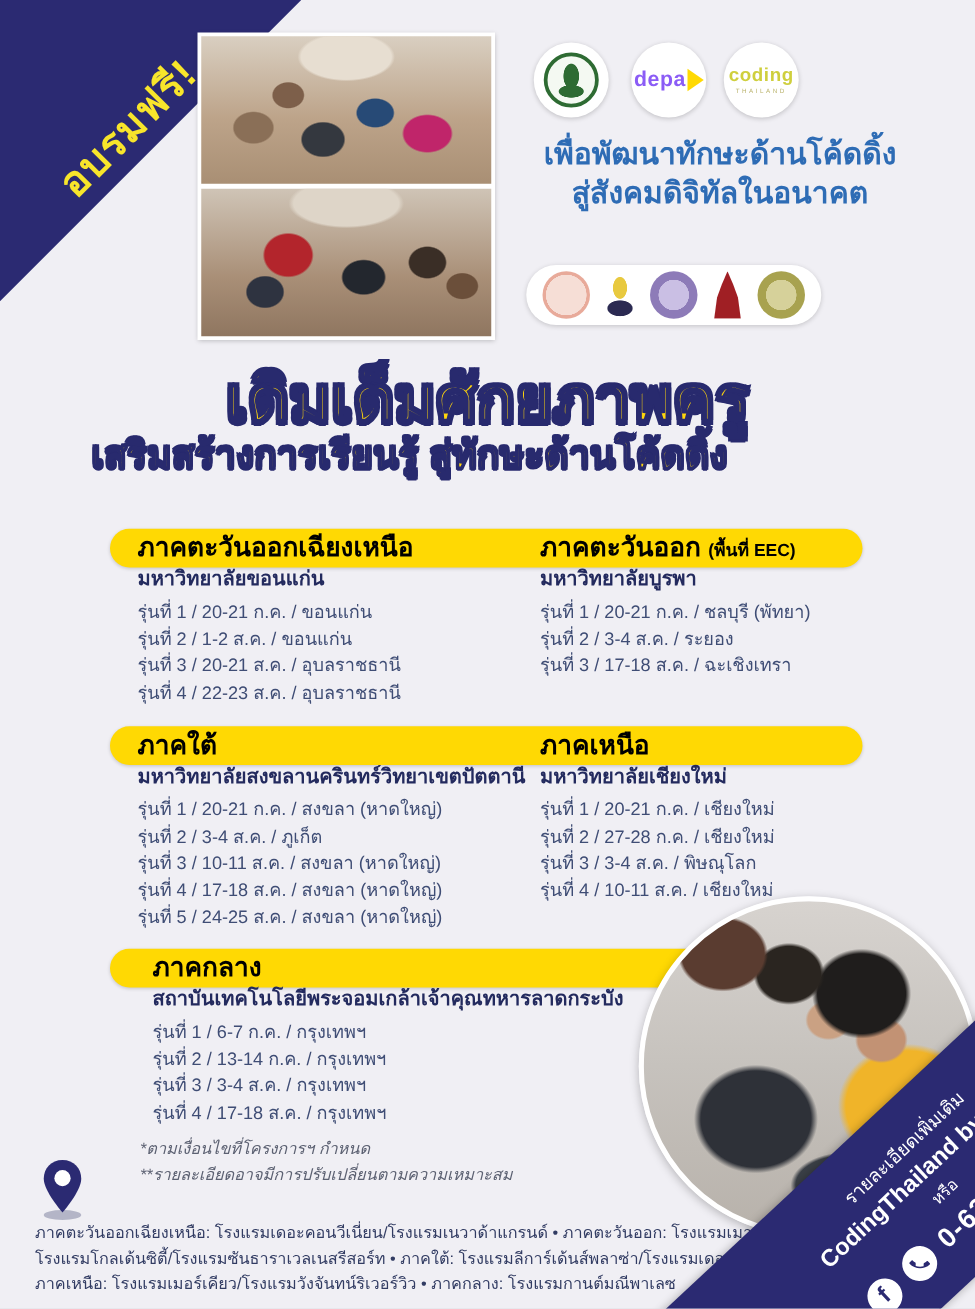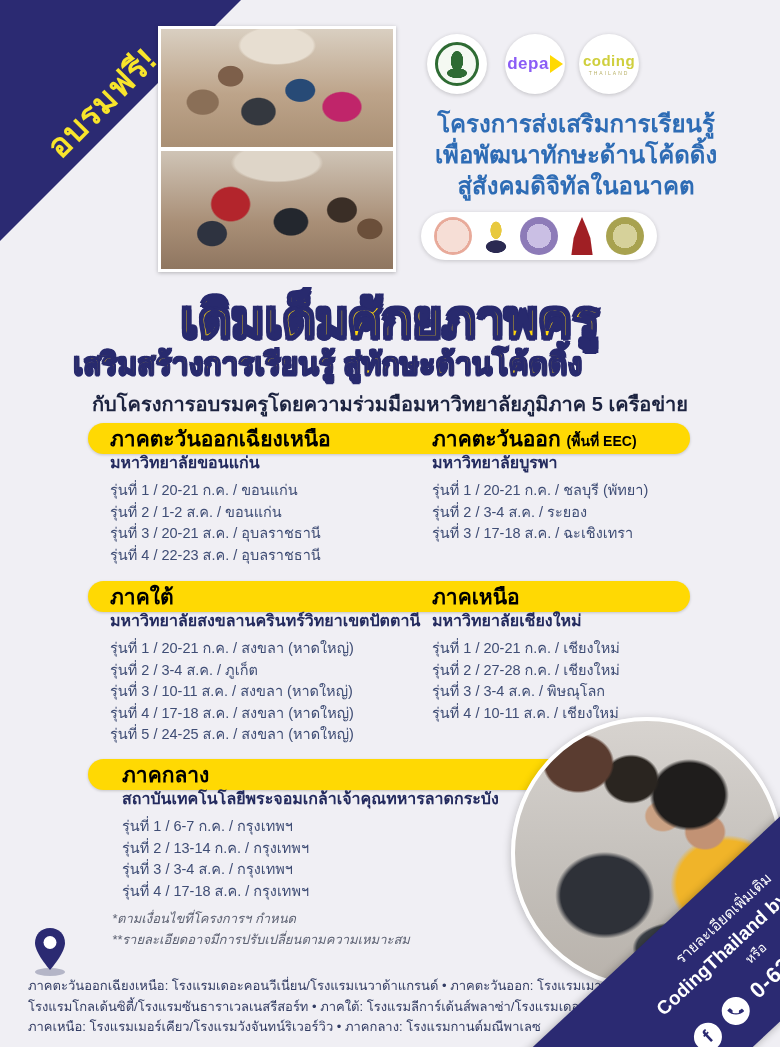--- a/index.html
+++ b/index.html
@@ -134,36 +134,34 @@
       <span class="depa-text">depa</span>
       <span class="depa-arrow"></span>
     </div>
   </div>
   <div class="abs org-circle" style="left:579px;top:34px;">
     <span class="coding-text">coding</span>
     <span class="coding-sub">THAILAND</span>
   </div>
 
   <div class="abs project-block">
-    <div>โครงการส่งเสริมการเรียนรู้</div>
     <div>เพื่อพัฒนาทักษะด้านโค้ดดิ้ง</div>
     <div>สู่สังคมดิจิทัลในอนาคต</div>
   </div>
 
   <div class="abs unis-pill">
     <div class="uni-logo uni1"></div>
     <div class="uni-logo uni2"></div>
     <div class="uni-logo uni3"></div>
     <div class="uni-logo uni4"></div>
     <div class="uni-logo uni5"></div>
   </div>
 
   <div class="abs main-title">เติมเต็มศักยภาพครู</div>
   <div class="abs sub-title">เสริมสร้างการเรียนรู้  สู่ทักษะด้านโค้ดดิ้ง</div>
-  <div class="abs tagline">กับโครงการอบรมครูโดยความร่วมมือมหาวิทยาลัยภูมิภาค 5 เครือข่าย</div>
 
   <div class="abs pill pill1"></div>
   <div class="abs pill pill2"></div>
   <div class="abs pill pill3"></div>
 
   <div class="abs region r1">
     <div class="region-header">
       <span>ภาคตะวันออกเฉียงเหนือ</span>
       <span class="region-note"></span>
     </div>

